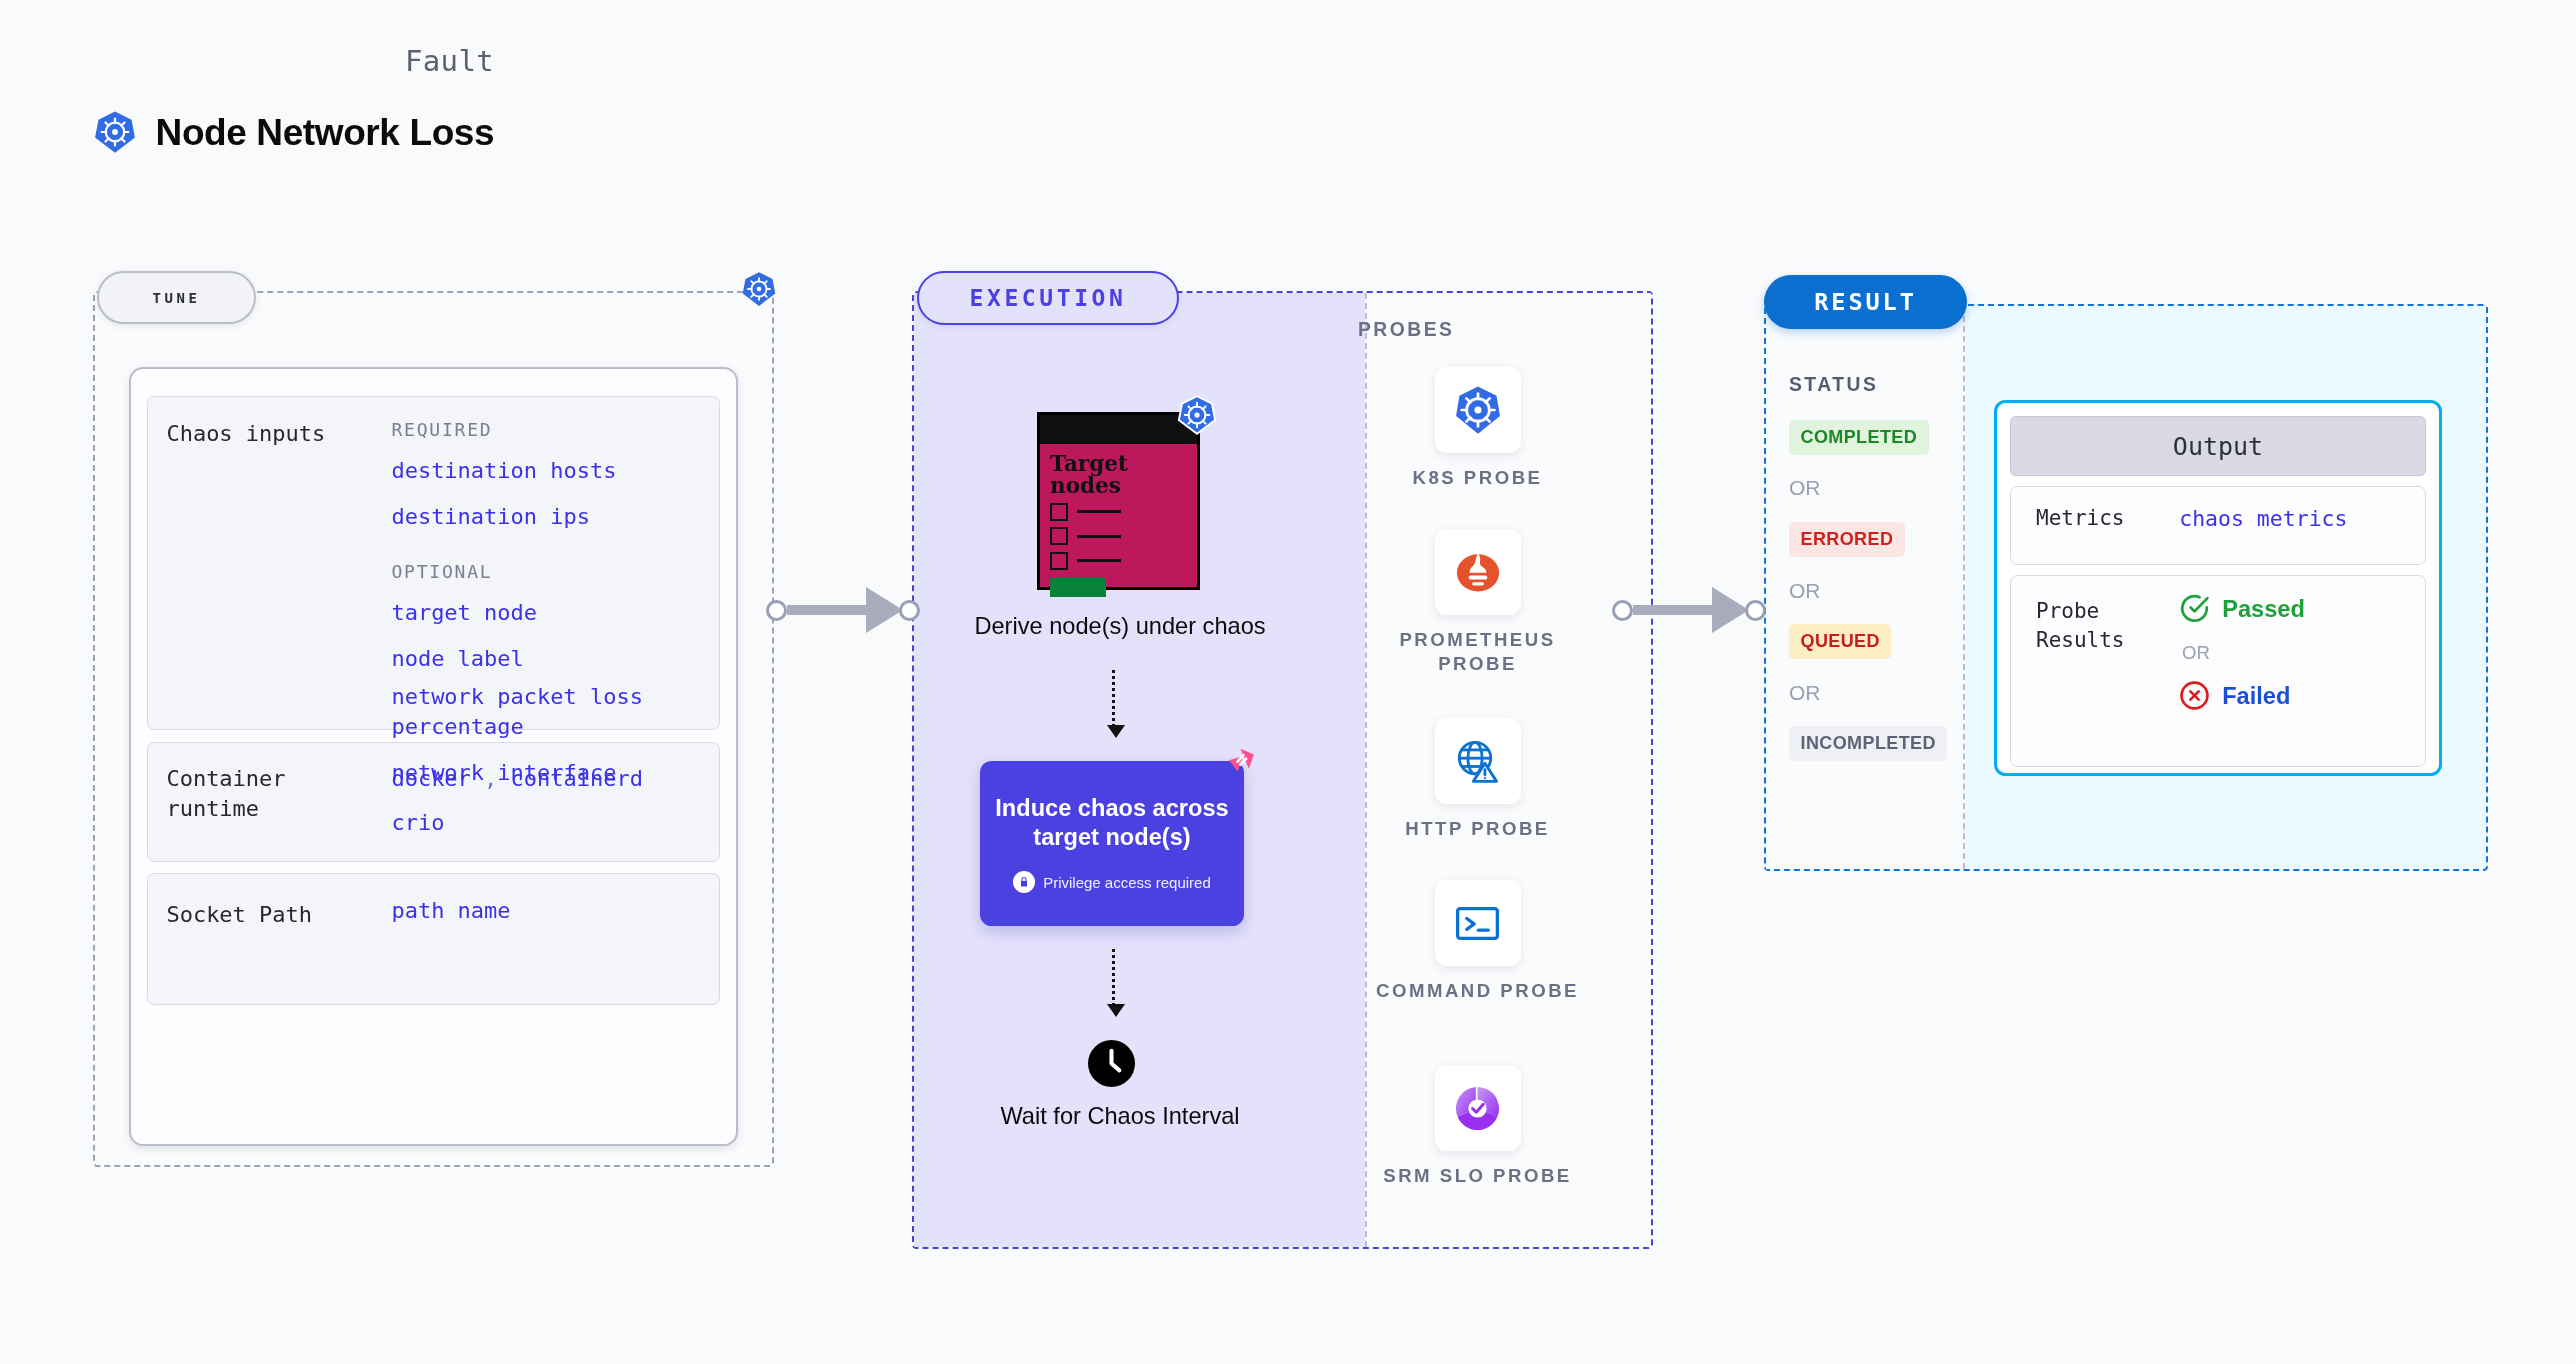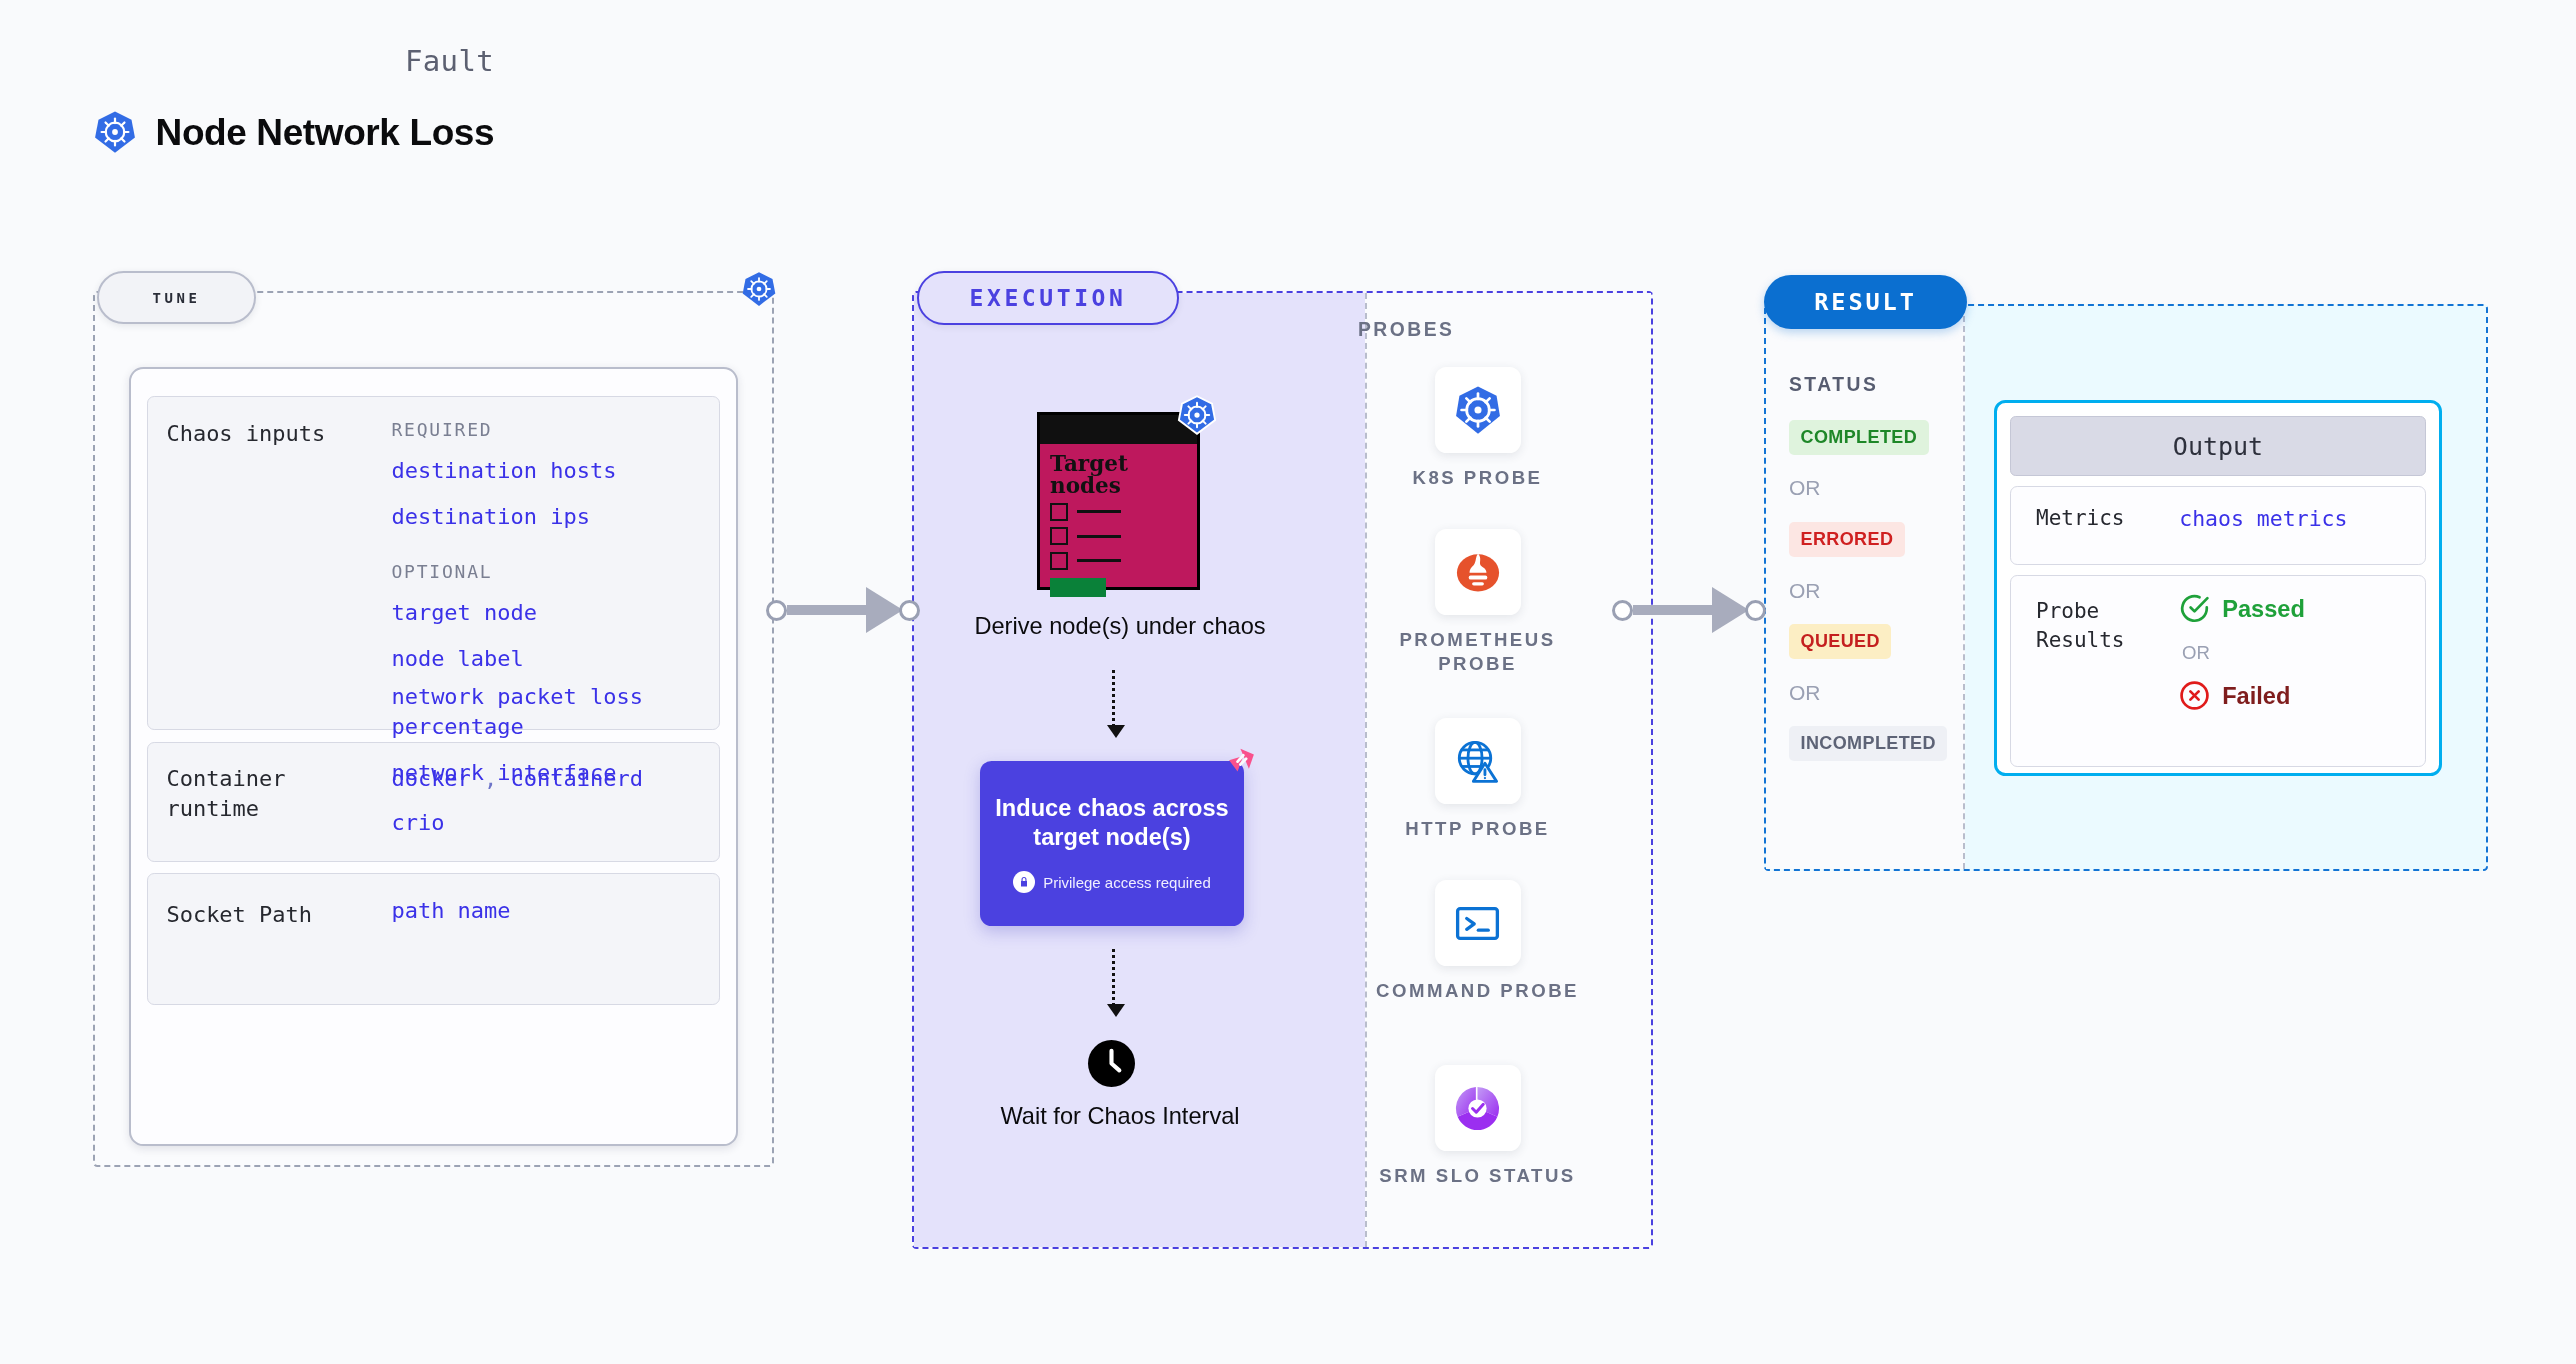--- a/index.html
+++ b/index.html
@@ -488,21 +488,21 @@
             <stop offset="100%" stop-color="#9b2ff0"></stop>
         </linearGradient>
       </defs>
       <path d="M32 6 A26 26 0 0 1 56 42 L40 35 A10 10 0 0 0 32 22 Z" fill="url(#srmg)"></path>
       <path d="M56 42 A26 26 0 0 1 8 42 L24 35 A10 10 0 0 0 40 35 Z" fill="#9b2ff0"></path>
       <path d="M8 42 A26 26 0 0 1 30 6 L30 22 A10 10 0 0 0 24 35 Z" fill="url(#srmg)"></path>
       <circle cx="32" cy="32" r="11" fill="#fff"></circle>
       <polyline points="26,32 30.5,36.5 39,27" fill="none" stroke="#9b2ff0" stroke-width="3.6" stroke-linecap="round" stroke-linejoin="round"></polyline>
     </svg>
   </div>
-  <div class="probe-name">SRM SLO STATUS</div>
+  <div class="probe-name">SRM SLO PROBE</div>
 </div>
 
 <div id="result-box">
   <div id="result-status-fill"></div>
 </div>
 <div id="result-tag" class="panel-tag">RESULT</div>
 
 <div id="status-label">STATUS</div>
 
 <div class="status-badge" style="top:420px; background:#dff3dd; color:#1e8728;">COMPLETED</div>
@@ -537,21 +537,21 @@
       </div>
       <div class="or-text" style="position:static; font-size:18.6px; margin:15.8px 0 15.8px 2.9px;">OR</div>
       <div class="probe-res-row">
         <span>
           <svg width="31" height="31" viewBox="0 0 24 24" fill="none" stroke="#e01b1b" stroke-width="2.1" stroke-linecap="round" stroke-linejoin="round">
             <circle cx="12" cy="12" r="10"></circle>
             <line x1="15.2" y1="8.8" x2="8.8" y2="15.2"></line>
             <line x1="8.8" y1="8.8" x2="15.2" y2="15.2"></line>
           </svg>
         </span>
-        <span class="pr-text" style="color:#7f1d1d">Failed</span>
+        <span class="pr-text" style="color:#1d4ed8">Failed</span>
       </div>
     </div>
   </div>
 </div>
 
 <div id="conn1" class="connector">
   <span class="conn-dot"></span>
   <span class="conn-line"></span>
   <span class="conn-head"></span>
   <span class="conn-dot end-dot"></span>

